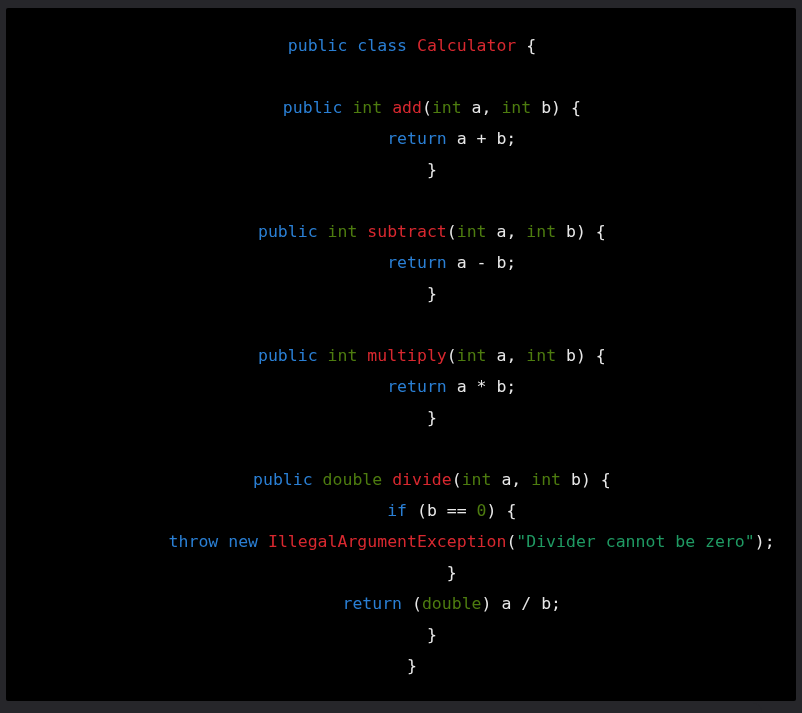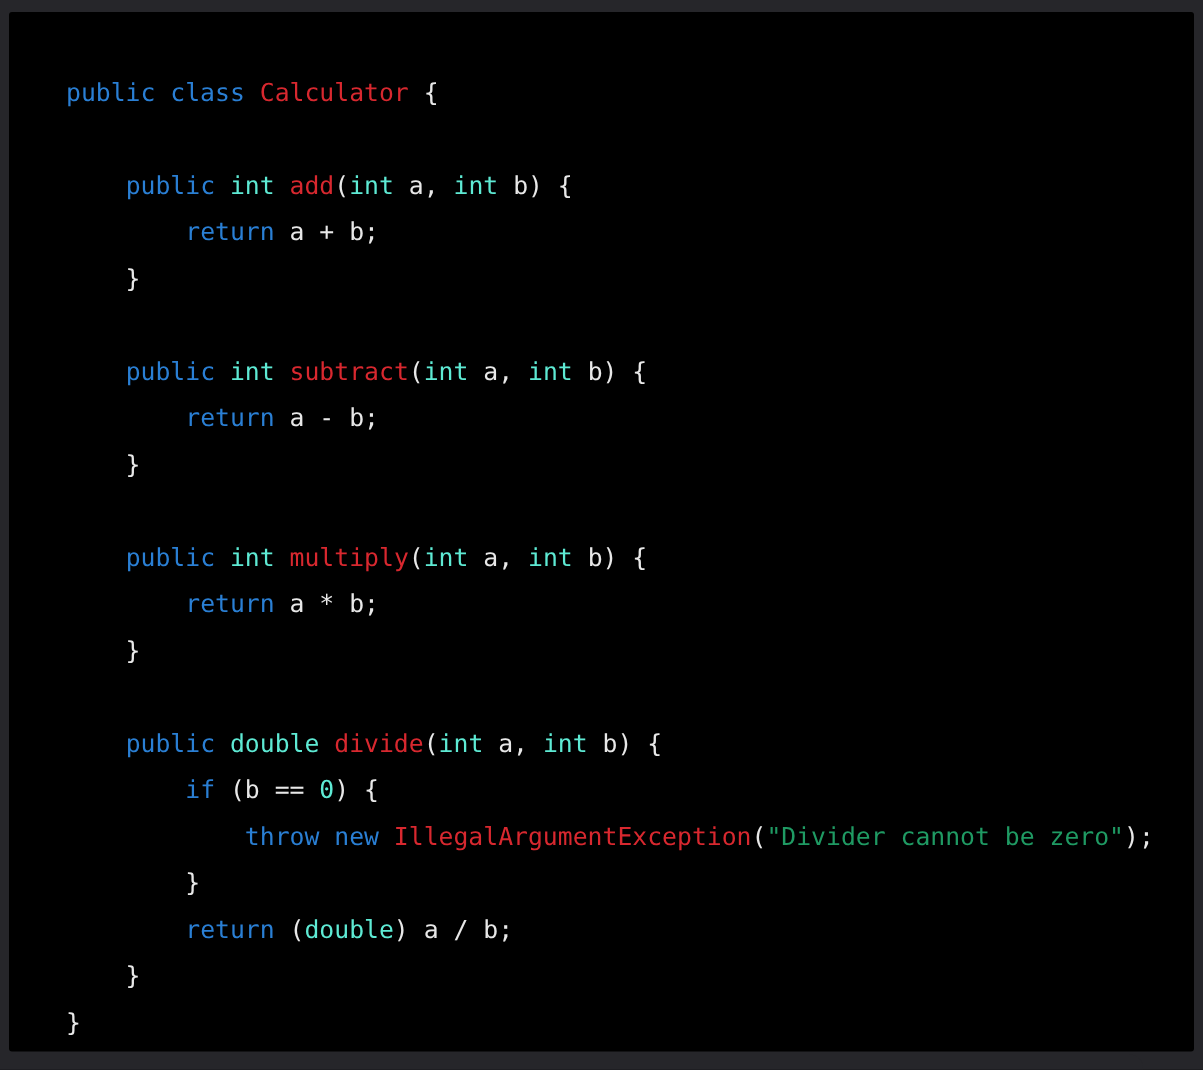--- a/index.html
+++ b/index.html
@@ -50,39 +50,40 @@
   #code-scroll {
     position: absolute;
     left: 0;
     top: 0;
     width: 790px;
     height: 693px;
     overflow: hidden;
   }
 
   #code-block {
-    margin: 16px;
+    margin: 0;
     padding: 22px 0 0 22px;
     font-family: "DejaVu Sans Mono", "Liberation Mono", monospace;
     font-size: 16.5px;
     line-height: 31px;
     letter-spacing: 0px;
     white-space: pre;
     color: #e8e8e8;
     tab-size: 4;
+    text-align: center;
   }
 
   .code-line {
     height: 31px;
     white-space: pre;
   }
 
   
   .tok-keyword   { color: #2a7fd4; }   
-  .tok-type      { color: #5eead4; }   
+  .tok-type      { color: #4d7c0f; }   
   .tok-classname { color: #d8282f; }   
   .tok-string    { color: #1f9a63; }   
   .tok-plain     { color: #e8e8e8; }
 </style>
 </head>
 <body>
 
 <div id="editor-frame">
 
   <div id="code-surface">

